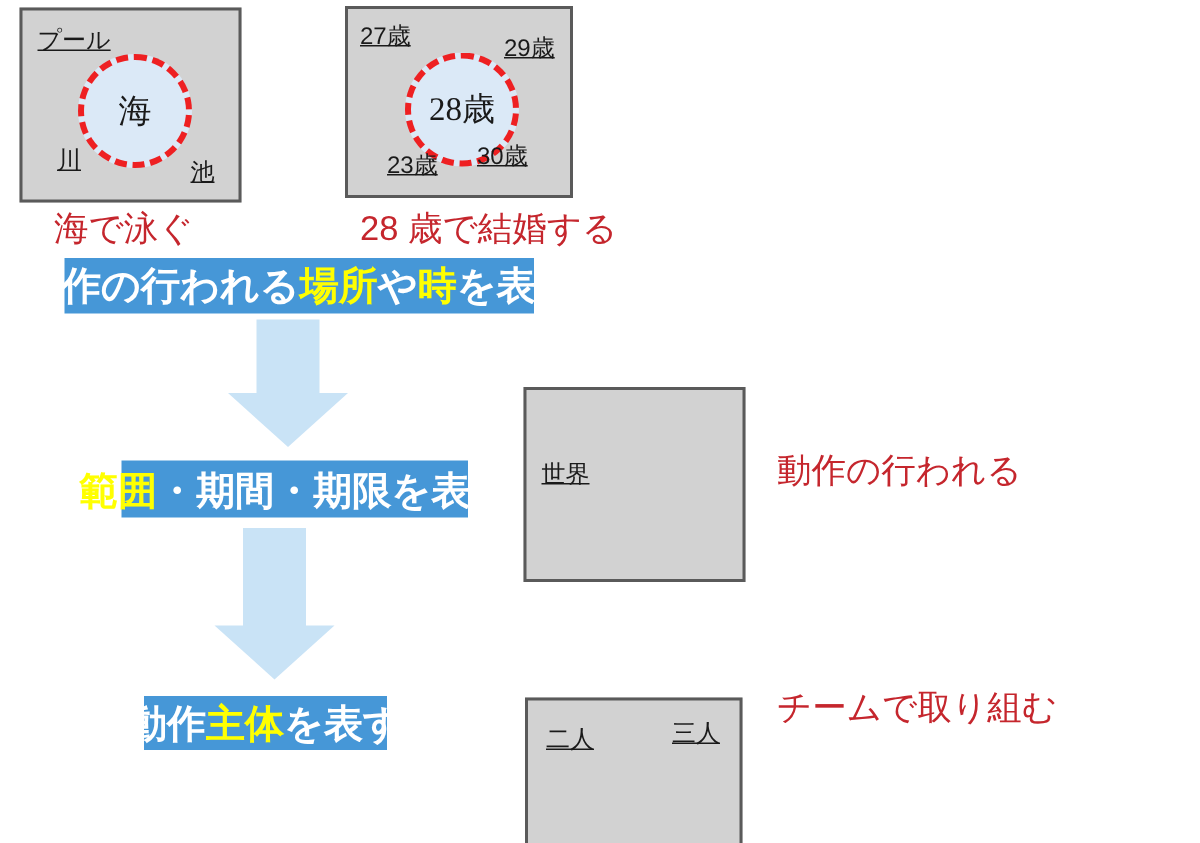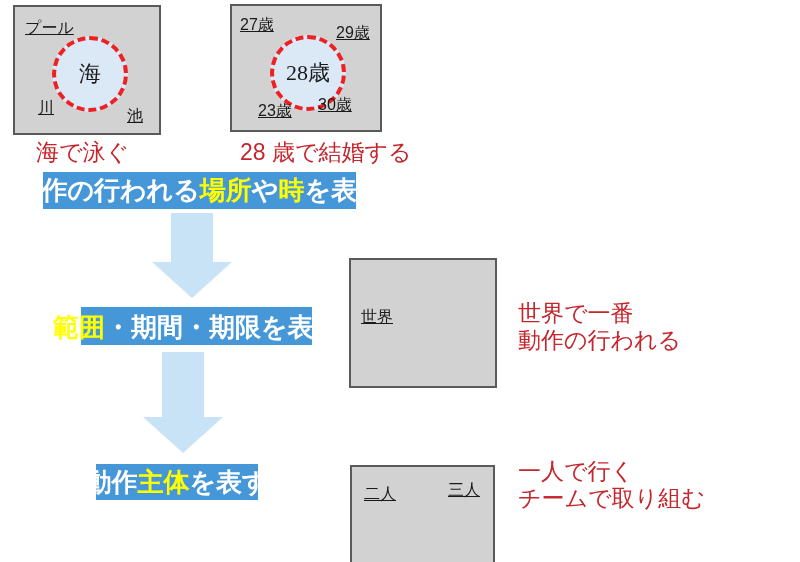--- a/index.html
+++ b/index.html
@@ -111,38 +111,36 @@
 
   <div class="heading" style="left:81px; top:307px; width:231px; height:38px;align-items:flex-end;">
     <span class="hl">範囲</span>
       <span>・期間・期限を表す</span>
   </div>
 
   <div class="gray-box" style="left:349px; top:258px; width:148px; height:130px;">
     <span class="box-label" style="left:10px; top:16px;margin-top:32px;">世界</span>
   </div>
   <div class="caption" style="left:518px; top:300px;">
-    <div>世界で一番</div>
     <div>動作の行われる</div>
   </div>
 
   <div class="arrow" style="left:143px; top:352px; width:80px; height:101px;">
     <div class="shaft" style="left:19px; top:0; width:42px; height:66px;"></div>
     <div class="head" style="left:0; top:65px;"></div>
   </div>
 
   <div class="heading" style="left:96px; top:464px; width:162px; height:36px;">
     <span>動作</span>
       <span class="hl">主体</span>
       <span>を表す</span>
   </div>
 
   <div class="gray-box" style="left:350px; top:424px; width:145px; height:131px;margin-top:41px;">
     <span class="box-label" style="left:12px; top:18px;">二人</span>
     <span class="box-label" style="left:96px; top:14px;">三人</span>
     <span class="box-label" style="left:96px; top:102px;">大勢</span>
   </div>
   <div class="caption" style="left:518px; top:458px;">
-    <div>一人で行く</div>
     <div>チームで取り組む</div>
   </div>
 
 </div>
 
 </body></html>

